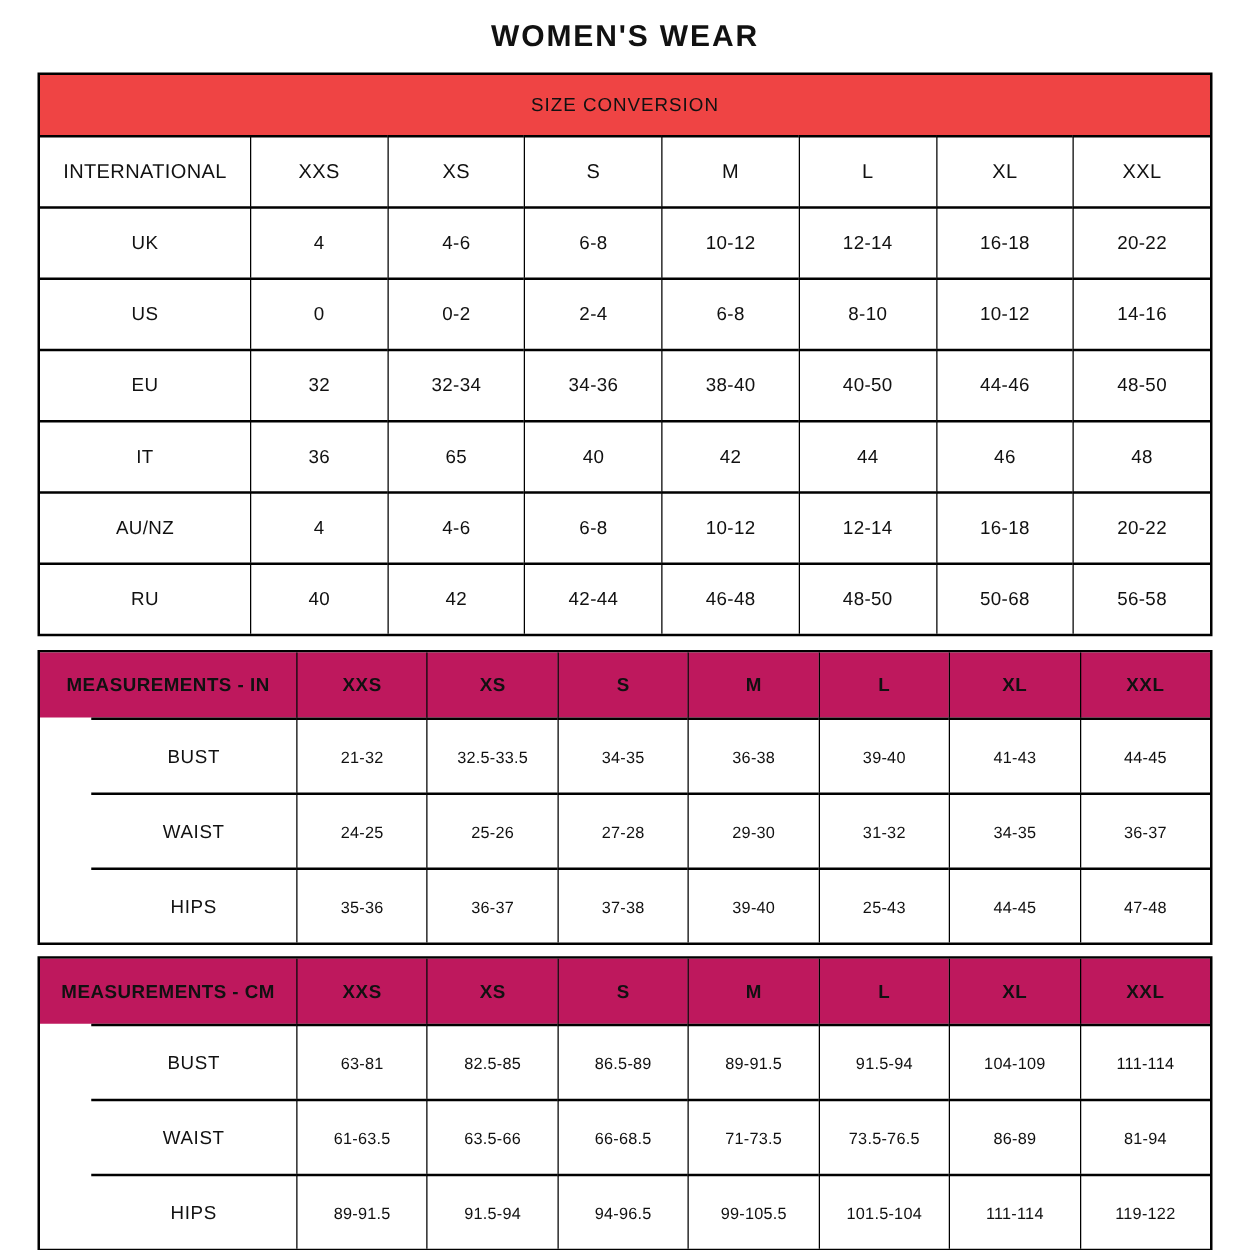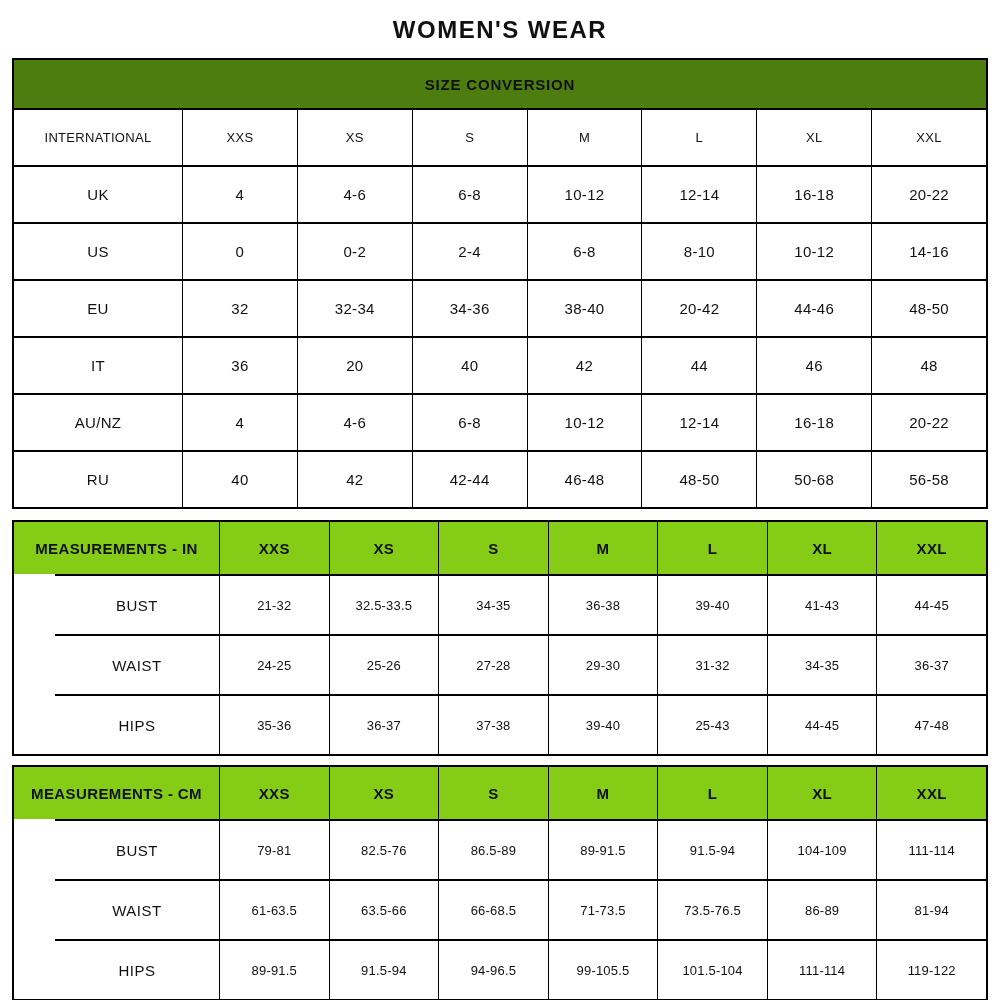--- a/index.html
+++ b/index.html
@@ -1,21 +1,21 @@
 <!DOCTYPE html>
 <html><head>
 <meta charset="utf-8">
 <style>
   html,body{margin:0;padding:0;}
   body{
     width:1000px;height:1000px;overflow:hidden;
     background:#ffffff;color:#111111;
     font-family:"Liberation Sans", sans-serif;
   }
-  .page{padding:0 12px;}
+  .page{padding:0 30px;}
   .page-title{
     text-align:center;
     font-size:24px;line-height:28px;font-weight:bold;
     letter-spacing:1.5px;
     margin:16px 0 14px 0;
   }
   .tbl{
     display:grid;
     border:2px solid #000;
     background:#fff;
@@ -32,37 +32,37 @@
   .col0{border-left:none;}
   .row0{border-top:none;}
 
   
   #size-conversion-table{
     grid-template-columns:168px repeat(7, 1fr);
     grid-template-rows:48px repeat(7, 57px);
   }
   .banner{
     grid-column:1 / -1;
-    background:#4d7c0f;
-    font-weight:bold;
+    background:#ef4444;
+    font-weight:normal;
     font-size:15px;
     letter-spacing:0.8px;
   }
-  .t1h{font-size:13px;letter-spacing:0.3px;}
+  .t1h{font-size:16px;letter-spacing:0.3px;}
   .t1label{font-size:15px;letter-spacing:0.3px;}
   .t1val{font-size:15px;letter-spacing:0.3px;}
 
   
   .mtbl{
     grid-template-columns:205px repeat(7, 1fr);
   }
   #measurements-in-table{grid-template-rows:52px repeat(3, 60px);margin-top:11px;}
   #measurements-cm-table{grid-template-rows:52px repeat(3, 60px);margin-top:9px;}
   .mh{
-    background:#84cc16;
+    background:#be185d;
     font-weight:bold;
     font-size:15px;
     letter-spacing:0.4px;
   }
   .mlabel{font-size:15px;letter-spacing:0.5px;margin-left:41px;}
   .mval{font-size:13px;letter-spacing:0.2px;}
 </style>
 </head>
 <body>
 
@@ -95,26 +95,26 @@
       <div class="c t1val">2-4</div>
       <div class="c t1val">6-8</div>
       <div class="c t1val">8-10</div>
       <div class="c t1val">10-12</div>
       <div class="c t1val">14-16</div>
       <div class="c t1label col0">EU</div>
       <div class="c t1val">32</div>
       <div class="c t1val">32-34</div>
       <div class="c t1val">34-36</div>
       <div class="c t1val">38-40</div>
-      <div class="c t1val">20-42</div>
+      <div class="c t1val">40-50</div>
       <div class="c t1val">44-46</div>
       <div class="c t1val">48-50</div>
       <div class="c t1label col0">IT</div>
       <div class="c t1val">36</div>
-      <div class="c t1val">20</div>
+      <div class="c t1val">65</div>
       <div class="c t1val">40</div>
       <div class="c t1val">42</div>
       <div class="c t1val">44</div>
       <div class="c t1val">46</div>
       <div class="c t1val">48</div>
       <div class="c t1label col0">AU/NZ</div>
       <div class="c t1val">4</div>
       <div class="c t1val">4-6</div>
       <div class="c t1val">6-8</div>
       <div class="c t1val">10-12</div>
@@ -171,22 +171,22 @@
 
   <div class="c mh mtitle col0 row0">MEASUREMENTS - CM</div>
       <div class="c mh row0">XXS</div>
       <div class="c mh row0">XS</div>
       <div class="c mh row0">S</div>
       <div class="c mh row0">M</div>
       <div class="c mh row0">L</div>
       <div class="c mh row0">XL</div>
       <div class="c mh row0">XXL</div>
       <div class="c mlabel col0">BUST</div>
-      <div class="c mval">79-81</div>
-      <div class="c mval">82.5-76</div>
+      <div class="c mval">63-81</div>
+      <div class="c mval">82.5-85</div>
       <div class="c mval">86.5-89</div>
       <div class="c mval">89-91.5</div>
       <div class="c mval">91.5-94</div>
       <div class="c mval">104-109</div>
       <div class="c mval">111-114</div>
       <div class="c mlabel col0">WAIST</div>
       <div class="c mval">61-63.5</div>
       <div class="c mval">63.5-66</div>
       <div class="c mval">66-68.5</div>
       <div class="c mval">71-73.5</div>

